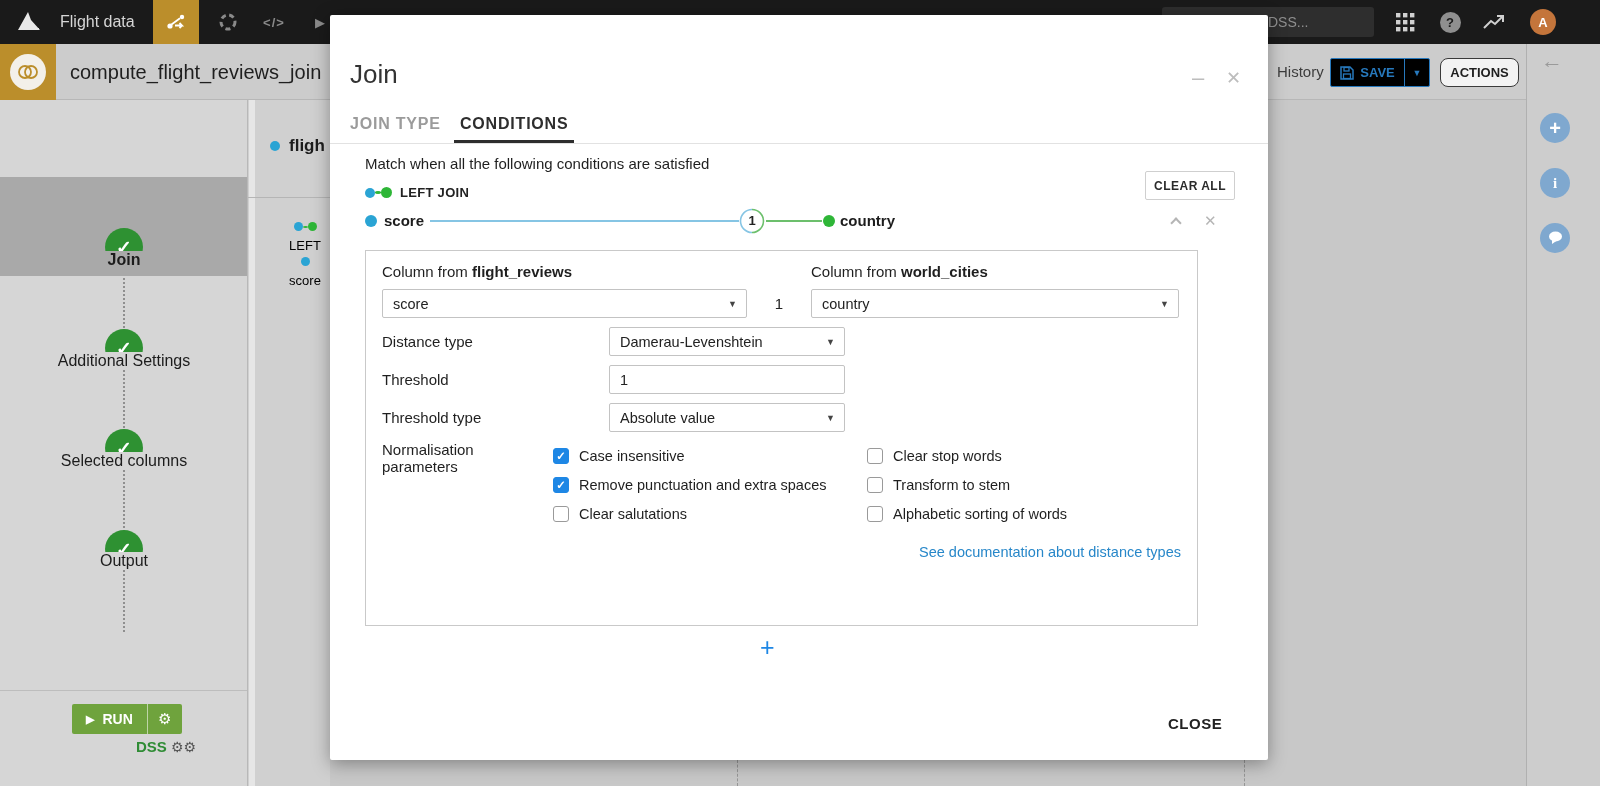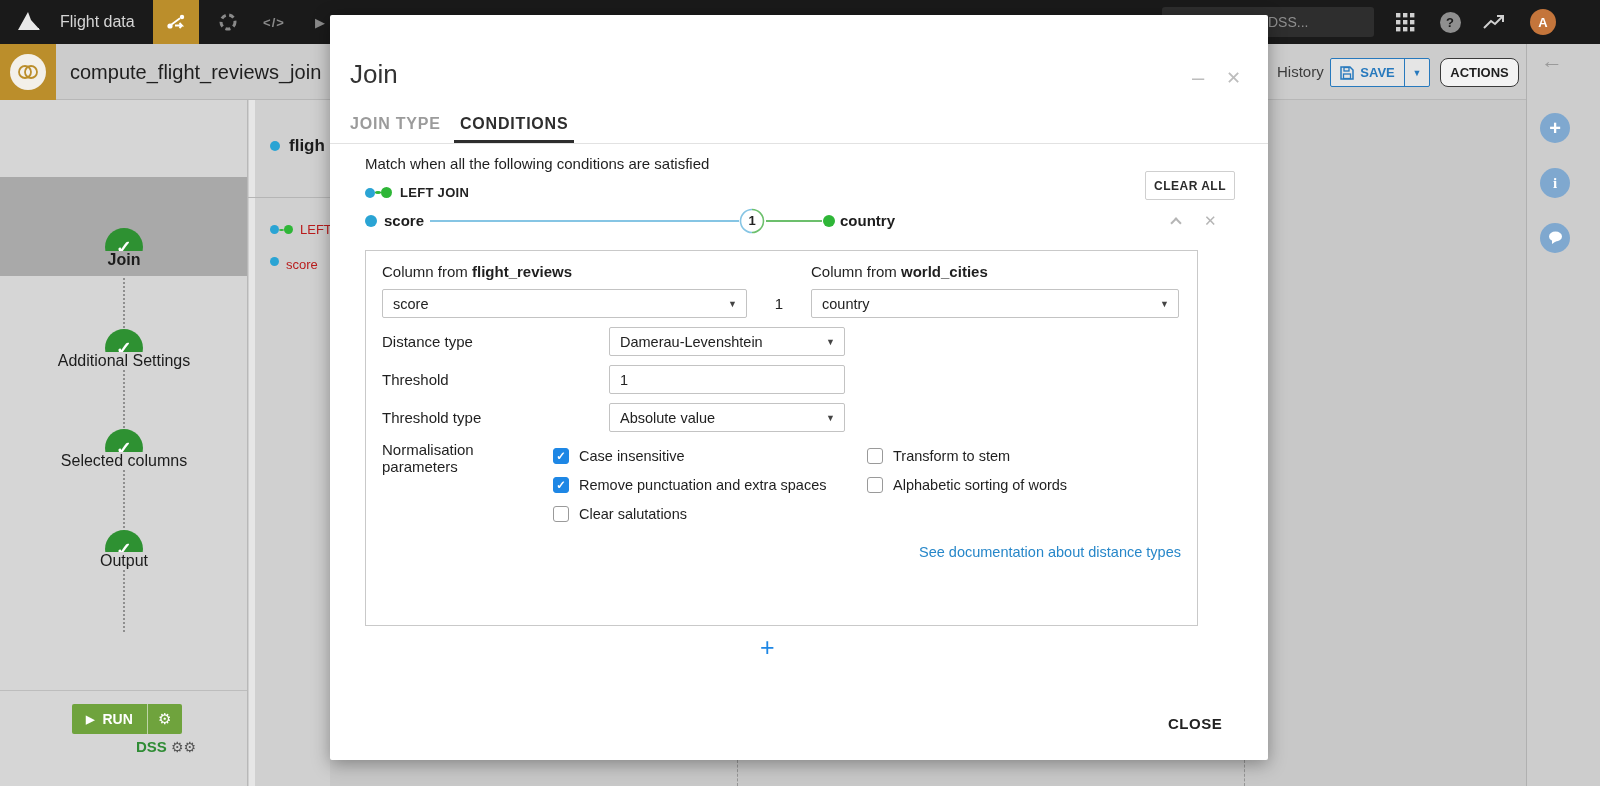--- a/index.html
+++ b/index.html
@@ -33,21 +33,21 @@
   .header-row { position:absolute; left:0; top:44px; width:1600px; height:56px; background:#cccccc;
     border-bottom:1px solid #b7b7b7; z-index:2; }
   .recipe-square { position:absolute; left:0; top:0; width:56px; height:56px; background:#bb8e2b;
     display:flex; align-items:center; justify-content:center; }
   .recipe-circle { width:36px; height:36px; background:#f3f0e9; border-radius:50%;
     display:flex; align-items:center; justify-content:center; }
   .recipe-title { position:absolute; left:70px; top:0; height:56px; line-height:56px;
     font-size:20px; color:#1f1f1f; font-weight:500; white-space:nowrap; }
   .hist-label { position:absolute; left:1277px; top:0; height:56px; line-height:56px;
     font-size:15px; color:#3d3d3d; }
-  .save-btn { position:absolute; left:1330px; top:14px; width:100px; height:29px; background:#e5e5e5;
+  .save-btn { position:absolute; left:1330px; top:14px; width:100px; height:29px; background:#000000;
     border:1px solid #2779bd; border-radius:2px; display:flex; align-items:center; cursor:pointer; }
   .save-main { flex:1; display:flex; align-items:center; justify-content:center; gap:6px;
     color:#2779bd; font-size:13px; font-weight:bold; height:100%; border-right:1px solid #2779bd; }
   .save-caret { width:24px; text-align:center; color:#2779bd; font-size:9px; }
   .actions-btn { position:absolute; left:1440px; top:14px; width:79px; height:29px; background:#f3f3f3;
     border:1px solid #3a3a3a; border-radius:8px; color:#1f1f1f; font-size:13px; font-weight:bold;
     display:flex; align-items:center; justify-content:center; cursor:pointer; }
 
   
   .sidebar { position:absolute; left:0; top:100px; width:248px; height:686px; background:#d6d6d6;
@@ -78,22 +78,22 @@
 
   
   .strip { position:absolute; left:248px; top:100px; width:82px; height:686px; background:#d0d0d0; z-index:1; }
   .strip-scroll { position:absolute; left:1px; top:0; width:6px; height:686px; background:#e6e6e6; }
   .strip-head { position:absolute; left:22px; top:36px; display:flex; align-items:center; gap:9px;
     width:60px; overflow:hidden; }
   .strip-head b { font-size:17px; color:#1d1d1d; white-space:nowrap; }
   .dot { border-radius:50%; display:inline-block; flex:none; }
   .dot.blue { background:#2aa4d4; }
   .strip-div { position:absolute; left:0; top:97px; width:82px; border-top:1px solid #b5b5b5; }
-  .strip-row { position:absolute; display:flex; gap:7px; width:70px;
-    overflow:hidden; white-space:nowrap; font-size:13px; color:#b91c1c; }
+  .strip-row { position:absolute; display:flex; align-items:center; gap:7px; width:70px;
+    overflow:hidden; white-space:nowrap; font-size:13px; color:#000000;flex-direction:column; }
   .mini-join { display:flex; align-items:center; flex:none; }
   .mini-join i { width:9px; height:9px; border-radius:50%; }
   .mini-join .l { background:#2aa4d4; }
   .mini-join .bar { width:5px; height:2px; background:#2eb637; }
   .mini-join .r { background:#2eb637; }
 
   
   .rpanel { position:absolute; left:1526px; top:44px; width:74px; height:742px; background:#cdcdcd;
     border-left:1px solid #b0b0b0; z-index:2; }
   .rpanel .back { position:absolute; left:14px; top:4px; font-size:22px; color:#9a9a9a;
@@ -407,20 +407,24 @@
                 <span class="cblabel">Remove punctuation and extra spaces</span>
               </div>
               <div class="cbrow">
                 <span class="cbbox"></span>
                 <span class="cblabel">Clear salutations</span>
               </div>
             </div>
           <div class="cbcol" id="cb-right">
               <div class="cbrow">
                 <span class="cbbox"></span>
+                <span class="cblabel">Clear stop words</span>
+              </div>
+              <div class="cbrow">
+                <span class="cbbox"></span>
                 <span class="cblabel">Transform to stem</span>
               </div>
               <div class="cbrow">
                 <span class="cbbox"></span>
                 <span class="cblabel">Alphabetic sorting of words</span>
               </div>
             </div>
         </div>
       </div>
 

